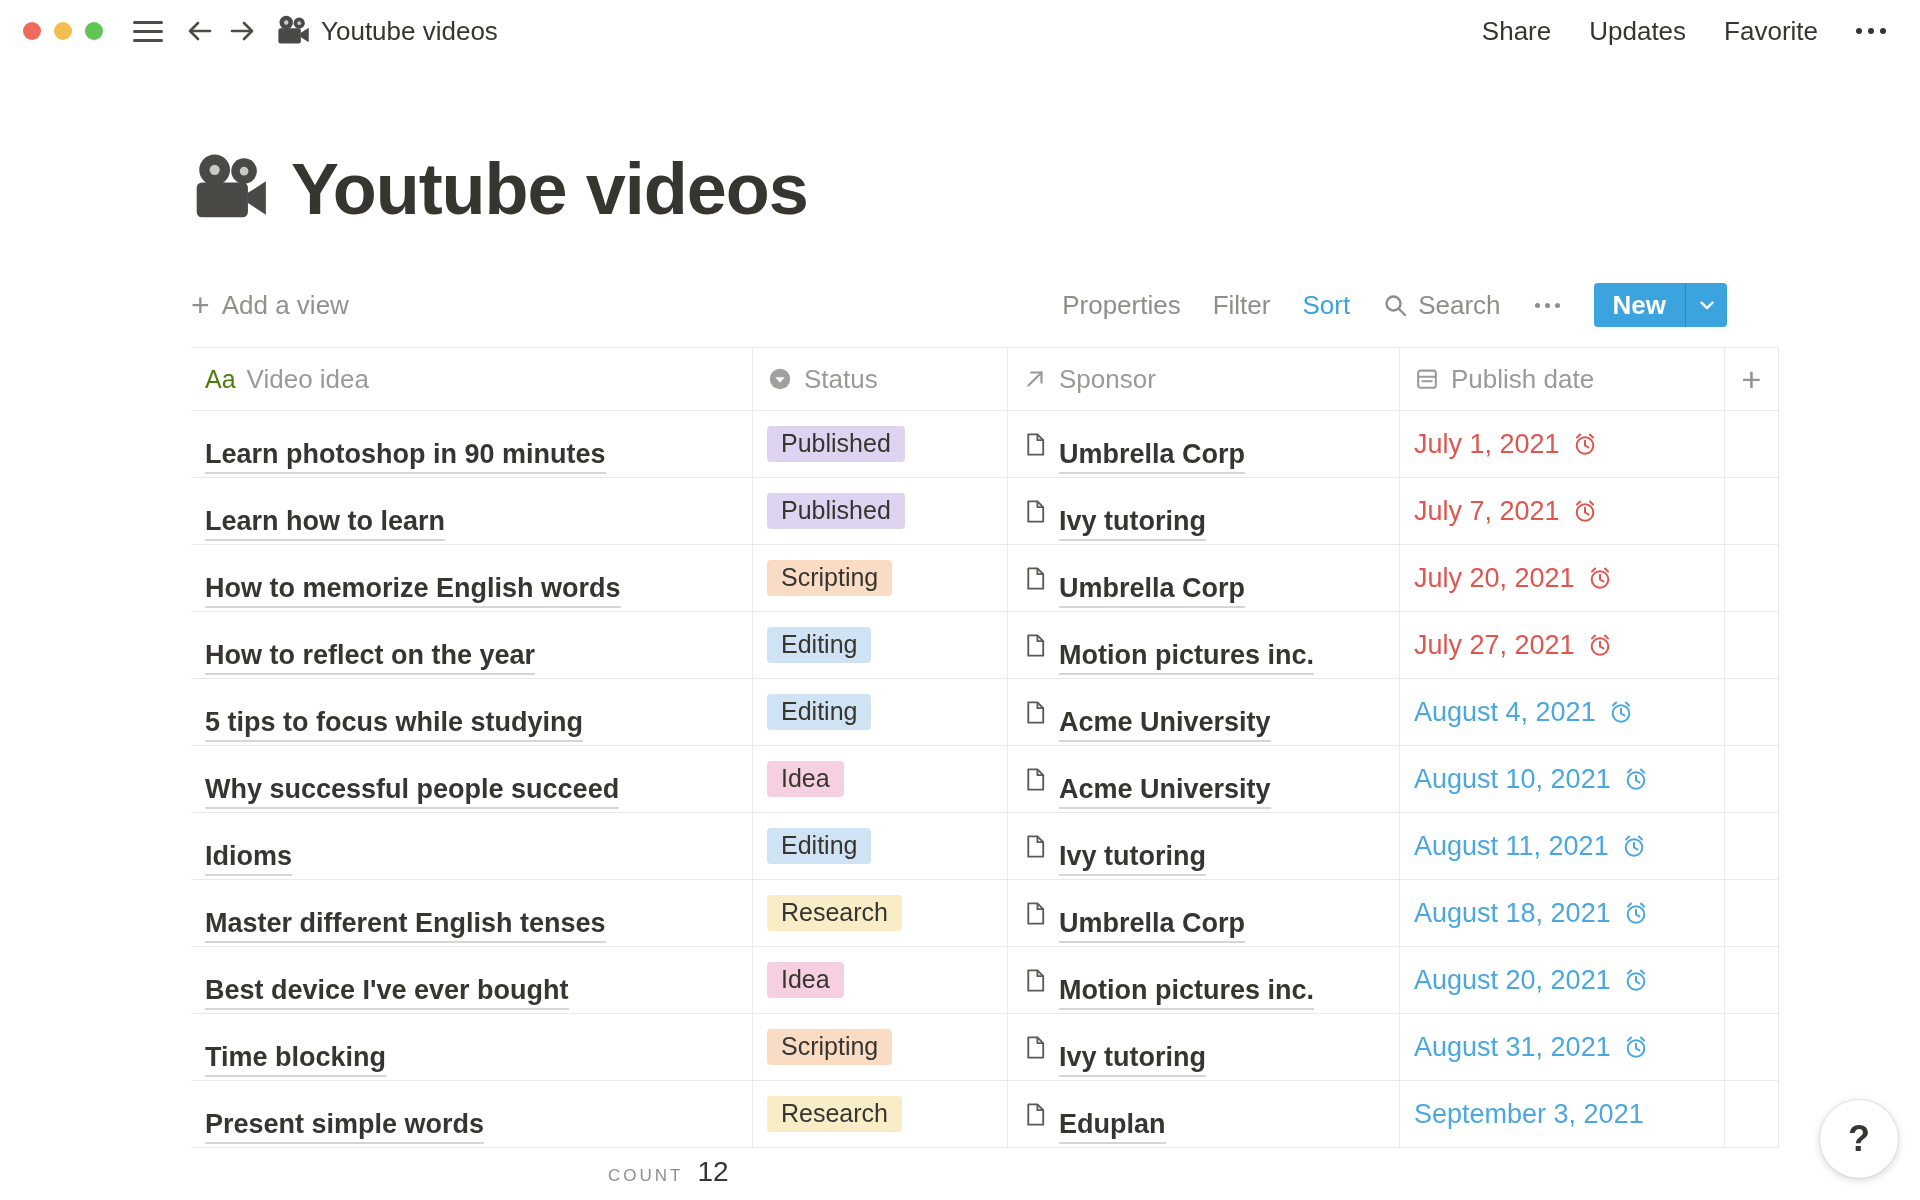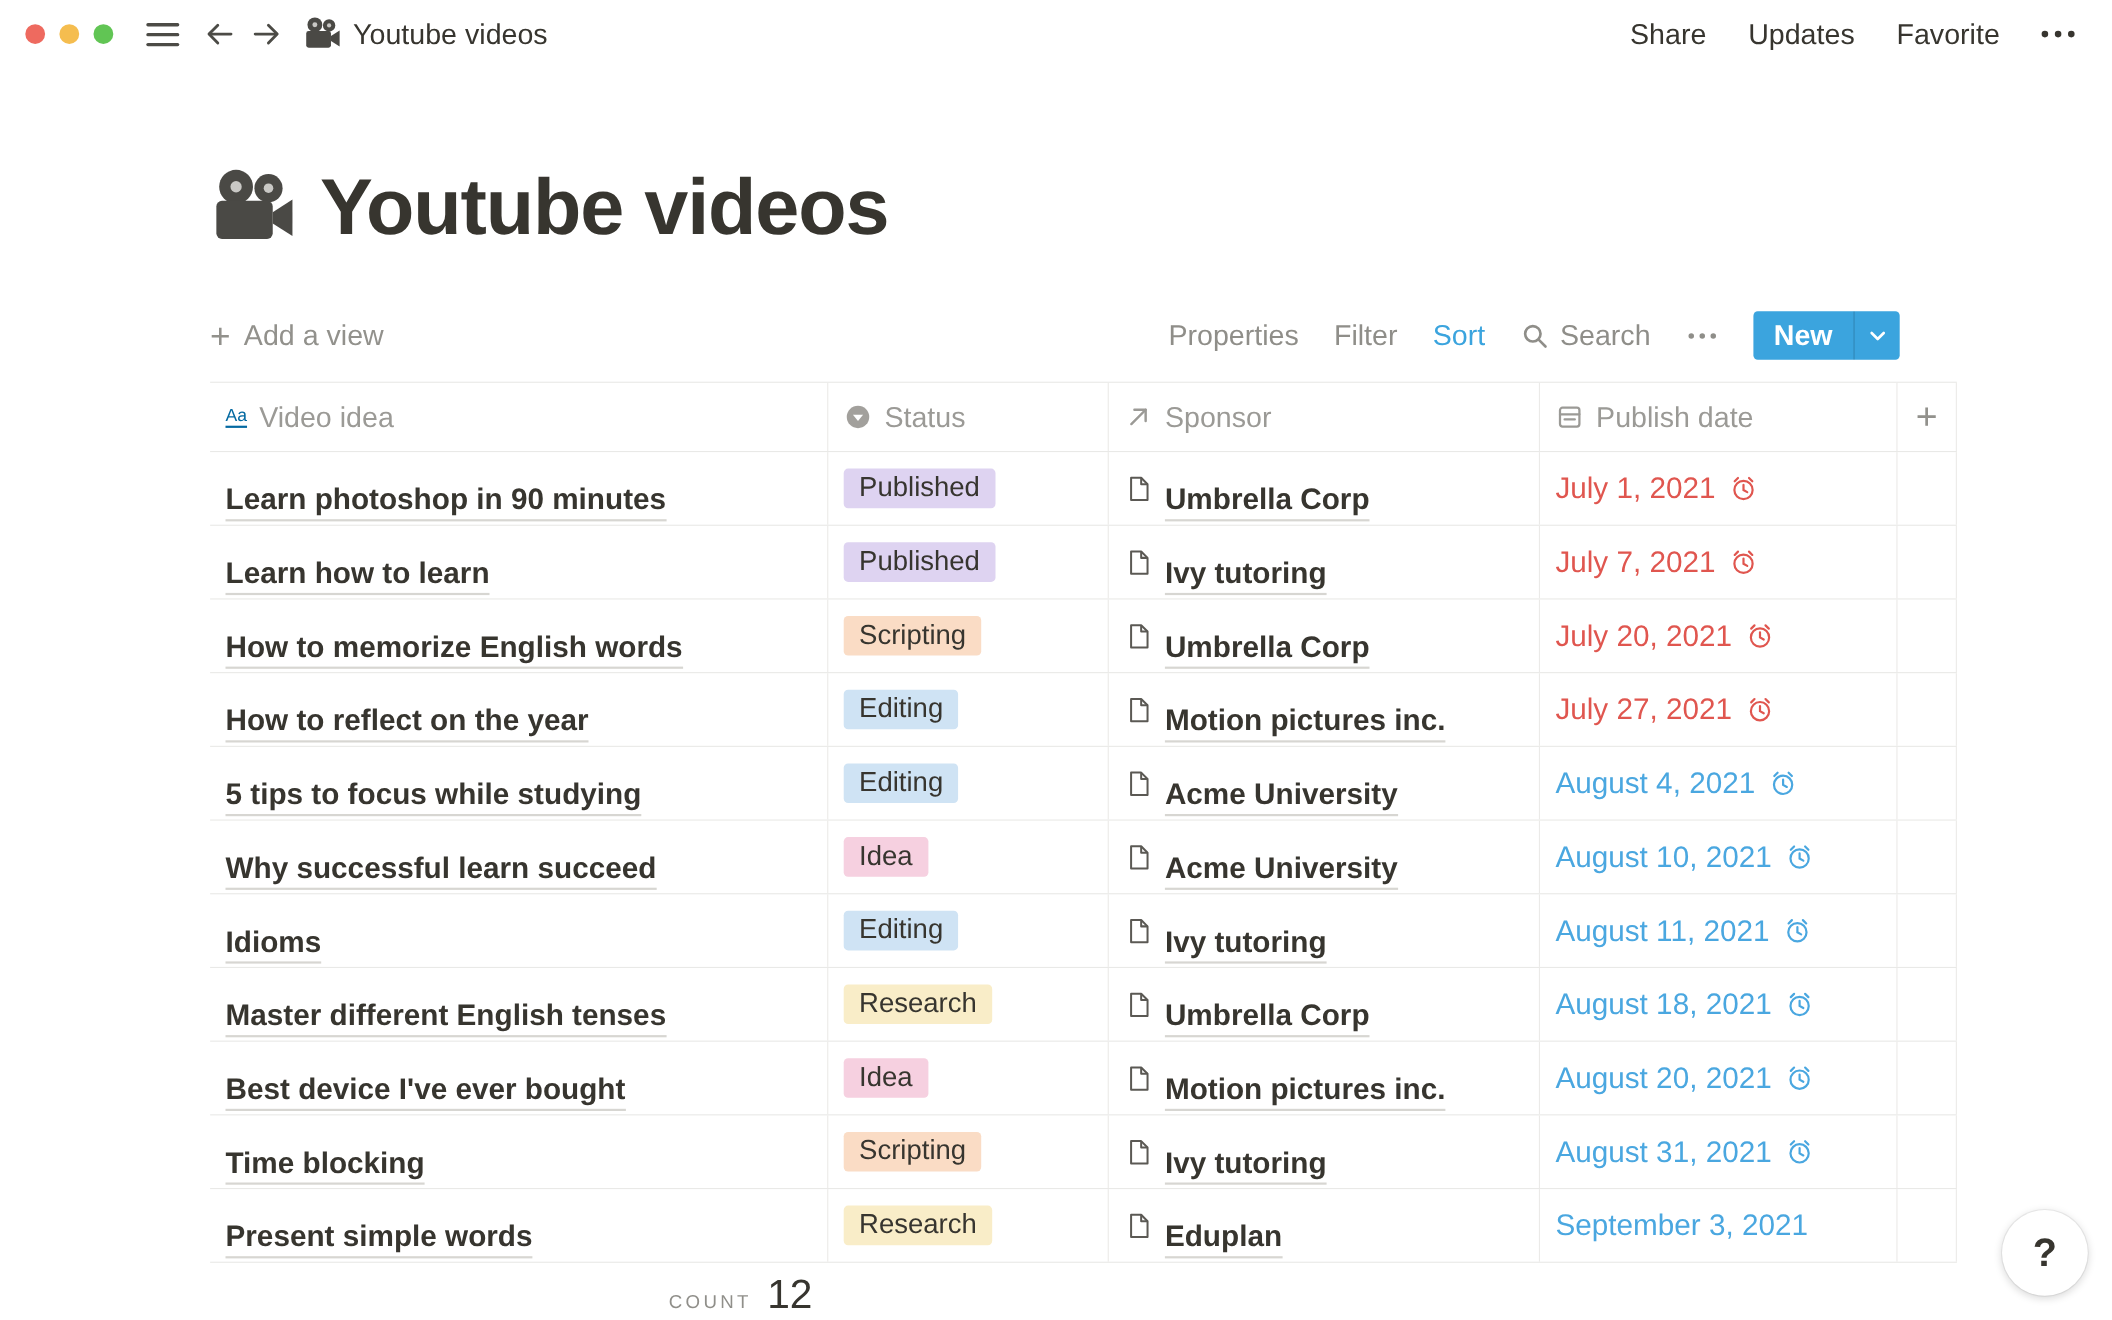--- a/index.html
+++ b/index.html
@@ -48,35 +48,35 @@
   .new-chevron { width:42px; display:flex; align-items:center; justify-content:center;
     border-left:1px solid rgba(0,0,0,0.18); }
 
   
   .table { position:absolute; left:191px; top:347px; width:1588px; }
   .thead, .tr { display:grid; grid-template-columns:562px 255px 392px 325px 54px; }
   .thead { height:64px; border-top:1px solid #e9e9e7; border-bottom:1px solid #e9e9e7;
     color:#9b9a96; font-size:26px; }
   .th { display:flex; align-items:center; gap:11px; padding:0 14px; border-right:1px solid #ebeae8; }
   .th-plus { justify-content:center; padding:0; }
-  .aa-glyph { font-size:16px; text-decoration:underline; text-underline-offset:4px;
-    text-decoration-thickness:2px; color:#0369a1; }
+  .aa-glyph { font-size:25px; text-underline-offset:4px;
+    text-decoration-thickness:2px; color:#4d7c0f; }
   .tr { height:67px; border-bottom:1px solid #e9e9e7; }
   .td { display:flex; align-items:center; padding:0 14px; border-right:1px solid #ebeae8; overflow:hidden; }
   .row-link { font-size:27px; font-weight:600; color:#37352f; white-space:nowrap;
     border-bottom:2px solid #d7d6d2; padding-bottom:2px; cursor:default;margin-top:24px; }
   .pill { font-size:25px; color:#37352f; padding:3px 14px 4px; border-radius:4px; white-space:nowrap; }
   .sponsor-wrap { display:flex; align-items:center; gap:10px; }
   .date-wrap { display:flex; align-items:center; gap:11px; font-size:27px; white-space:nowrap; }
   .date-wrap svg { display:block; }
 
   
   .count { position:absolute; left:608px; top:1156px; display:flex; align-items:baseline; gap:14px; }
   .count-label { font-size:17px; letter-spacing:3px; color:#908f8a; }
-  .count-value { font-size:37px; color:#37352f; }
+  .count-value { font-size:28px; color:#37352f; }
   .help-btn { position:absolute; left:1820px; top:1100px; width:78px; height:78px; border-radius:50%;
     background:#fff; display:flex; align-items:center; justify-content:center;
     font-size:36px; font-weight:600; color:#37352f;
     box-shadow:0 0 0 1px rgba(15,15,15,0.06), 0 2px 8px rgba(15,15,15,0.18); }
 </style>
 </head>
 <body>
 
 <div class="topbar">
   <div class="traffic">
@@ -347,21 +347,21 @@
     <path d="M14 10.8v4.7l3.4 1.9"></path>
     <path d="M6 7.5l3-3"></path>
               <path d="M22 7.5l-3-3"></path>
   </svg>
           </span>
         </div>
         <div class="td"></div>
       </div>
       <div class="tr">
         <div class="td">
-          <span class="row-link">Why successful learn succeed</span>
+          <span class="row-link">Why successful people succeed</span>
         </div>
         <div class="td">
           <span class="pill" style="background: rgb(246, 208, 224);">Idea</span>
         </div>
         <div class="td">
           <span class="sponsor-wrap">
             <svg width="27" height="27" viewBox="0 0 28 28" fill="none" stroke="#5b5954" stroke-width="1.9" stroke-linejoin="round">
     <path d="M6.5 3.5h9.5L22 9.5V24.5H6.5z"></path>
               <path d="M16 3.5V9.5h6"></path>
   </svg>

